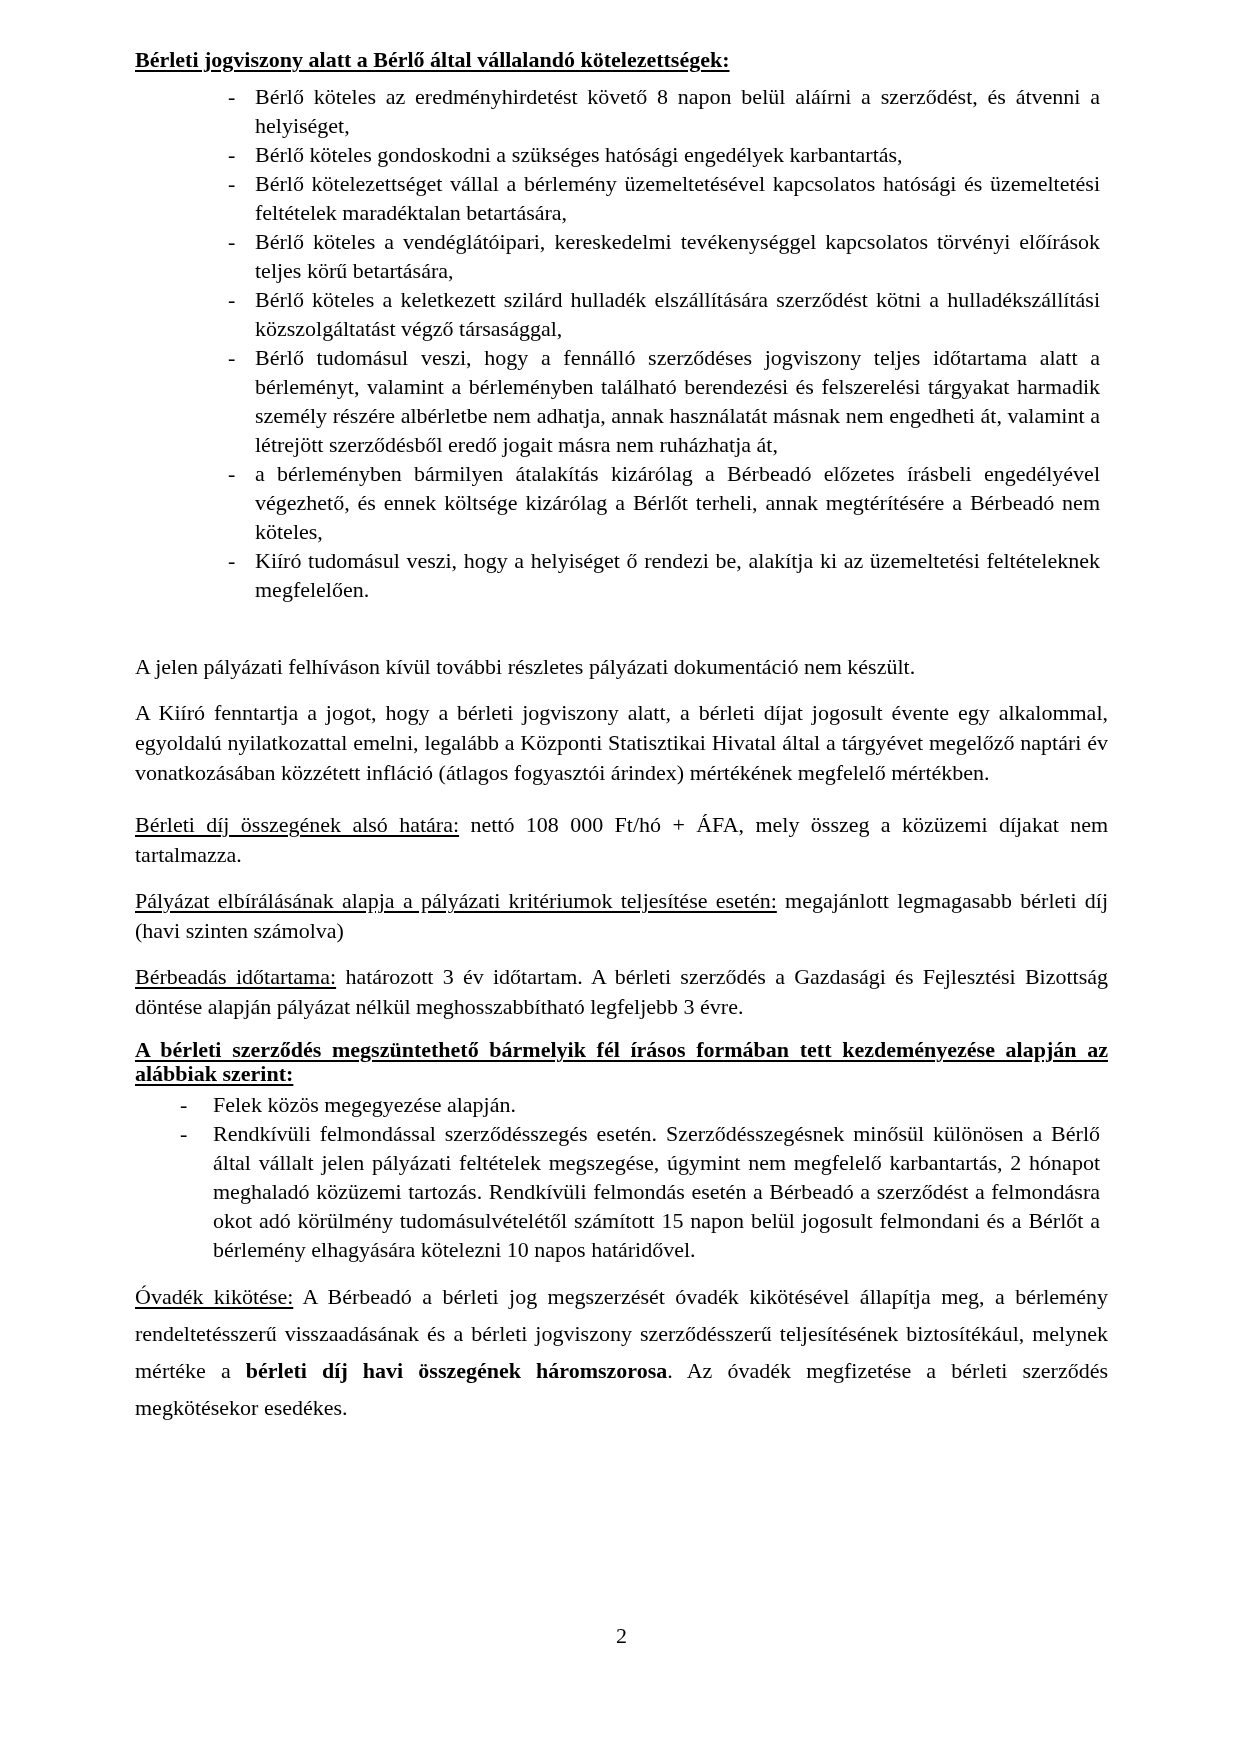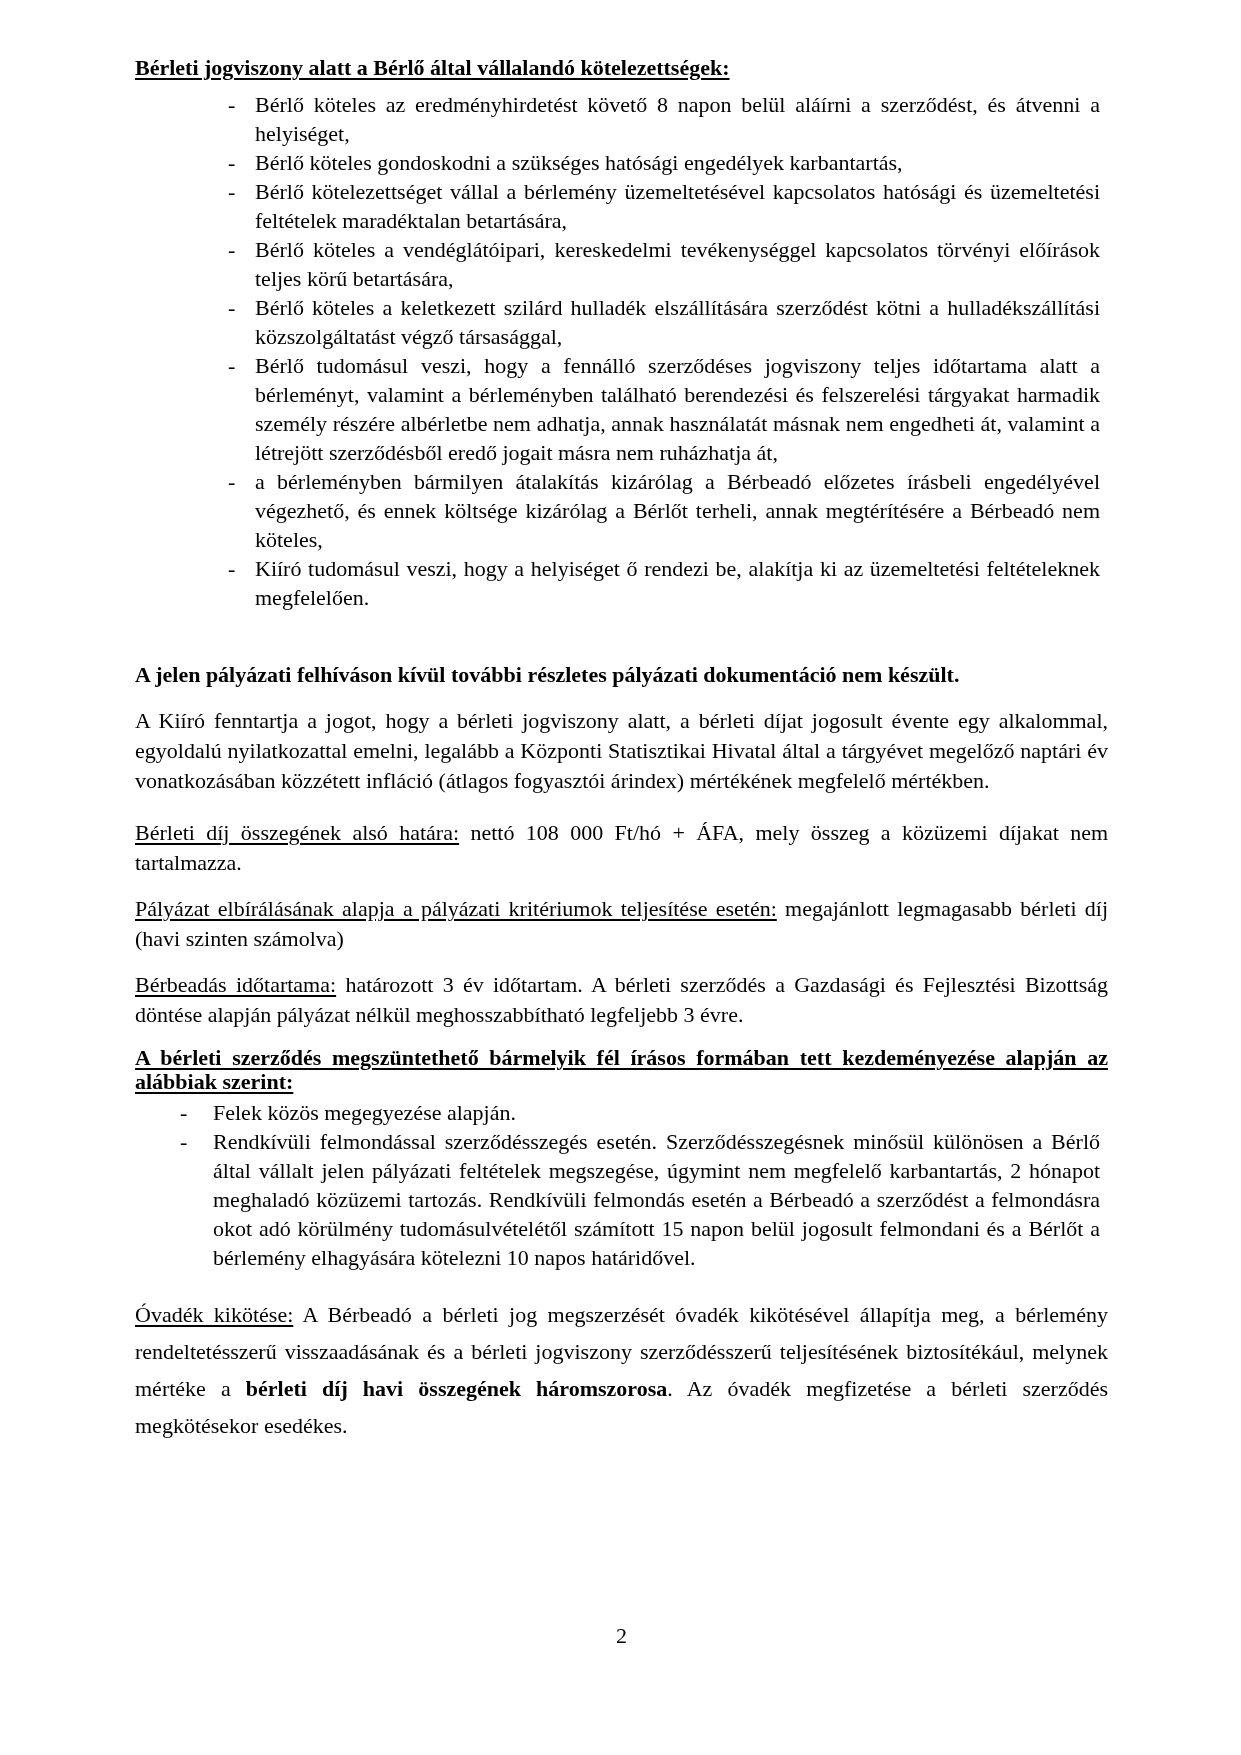--- a/index.html
+++ b/index.html
@@ -9,21 +9,21 @@
     height: 1755px;
     background: #ffffff;
     color: #000000;
     font-family: "Liberation Serif", "DejaVu Serif", serif;
     font-size: 22px;
     overflow: hidden;
   }
   .content {
     position: absolute;
     left: 135px;
-    top: 54px;
+    top: 46px;
     width: 973px;
   }
   h1.doc-heading {
     font-size: 22px;
     font-weight: bold;
     text-decoration: underline;
     text-decoration-thickness: 2px;
     text-underline-offset: 3px;
     margin: 0 0 8px 0;
     line-height: 28px;
@@ -55,34 +55,34 @@
     content: "-";
     position: absolute;
     left: 37px;
     top: 0;
   }
   p.body-par {
     margin: 16px 0 0 0;
     text-align: justify;
     line-height: 30px;
   }
-  p.after-list { margin-top: 48px; font-weight: bold; }
+  p.after-list { margin-top: 48px; }
   p.rent-floor { margin-top: 22px; }
   p.termination-heading {
     margin: 16px 0 0 0;
     font-weight: bold;
     text-decoration: underline;
     text-decoration-thickness: 2px;
     text-underline-offset: 3px;
     text-align: justify;
     line-height: 24px;
   }
   ul.l2 { margin-top: 4px; }
   p.deposit {
-    margin-top: 24px;
+    margin-top: 14px;
     line-height: 37px;
   }
   .lead {
     font-weight: normal;
     text-decoration: underline;
     text-decoration-thickness: 2px;
     text-underline-offset: 3px;
   }
   .bold-run { font-weight: bold; }
   .page-number {

